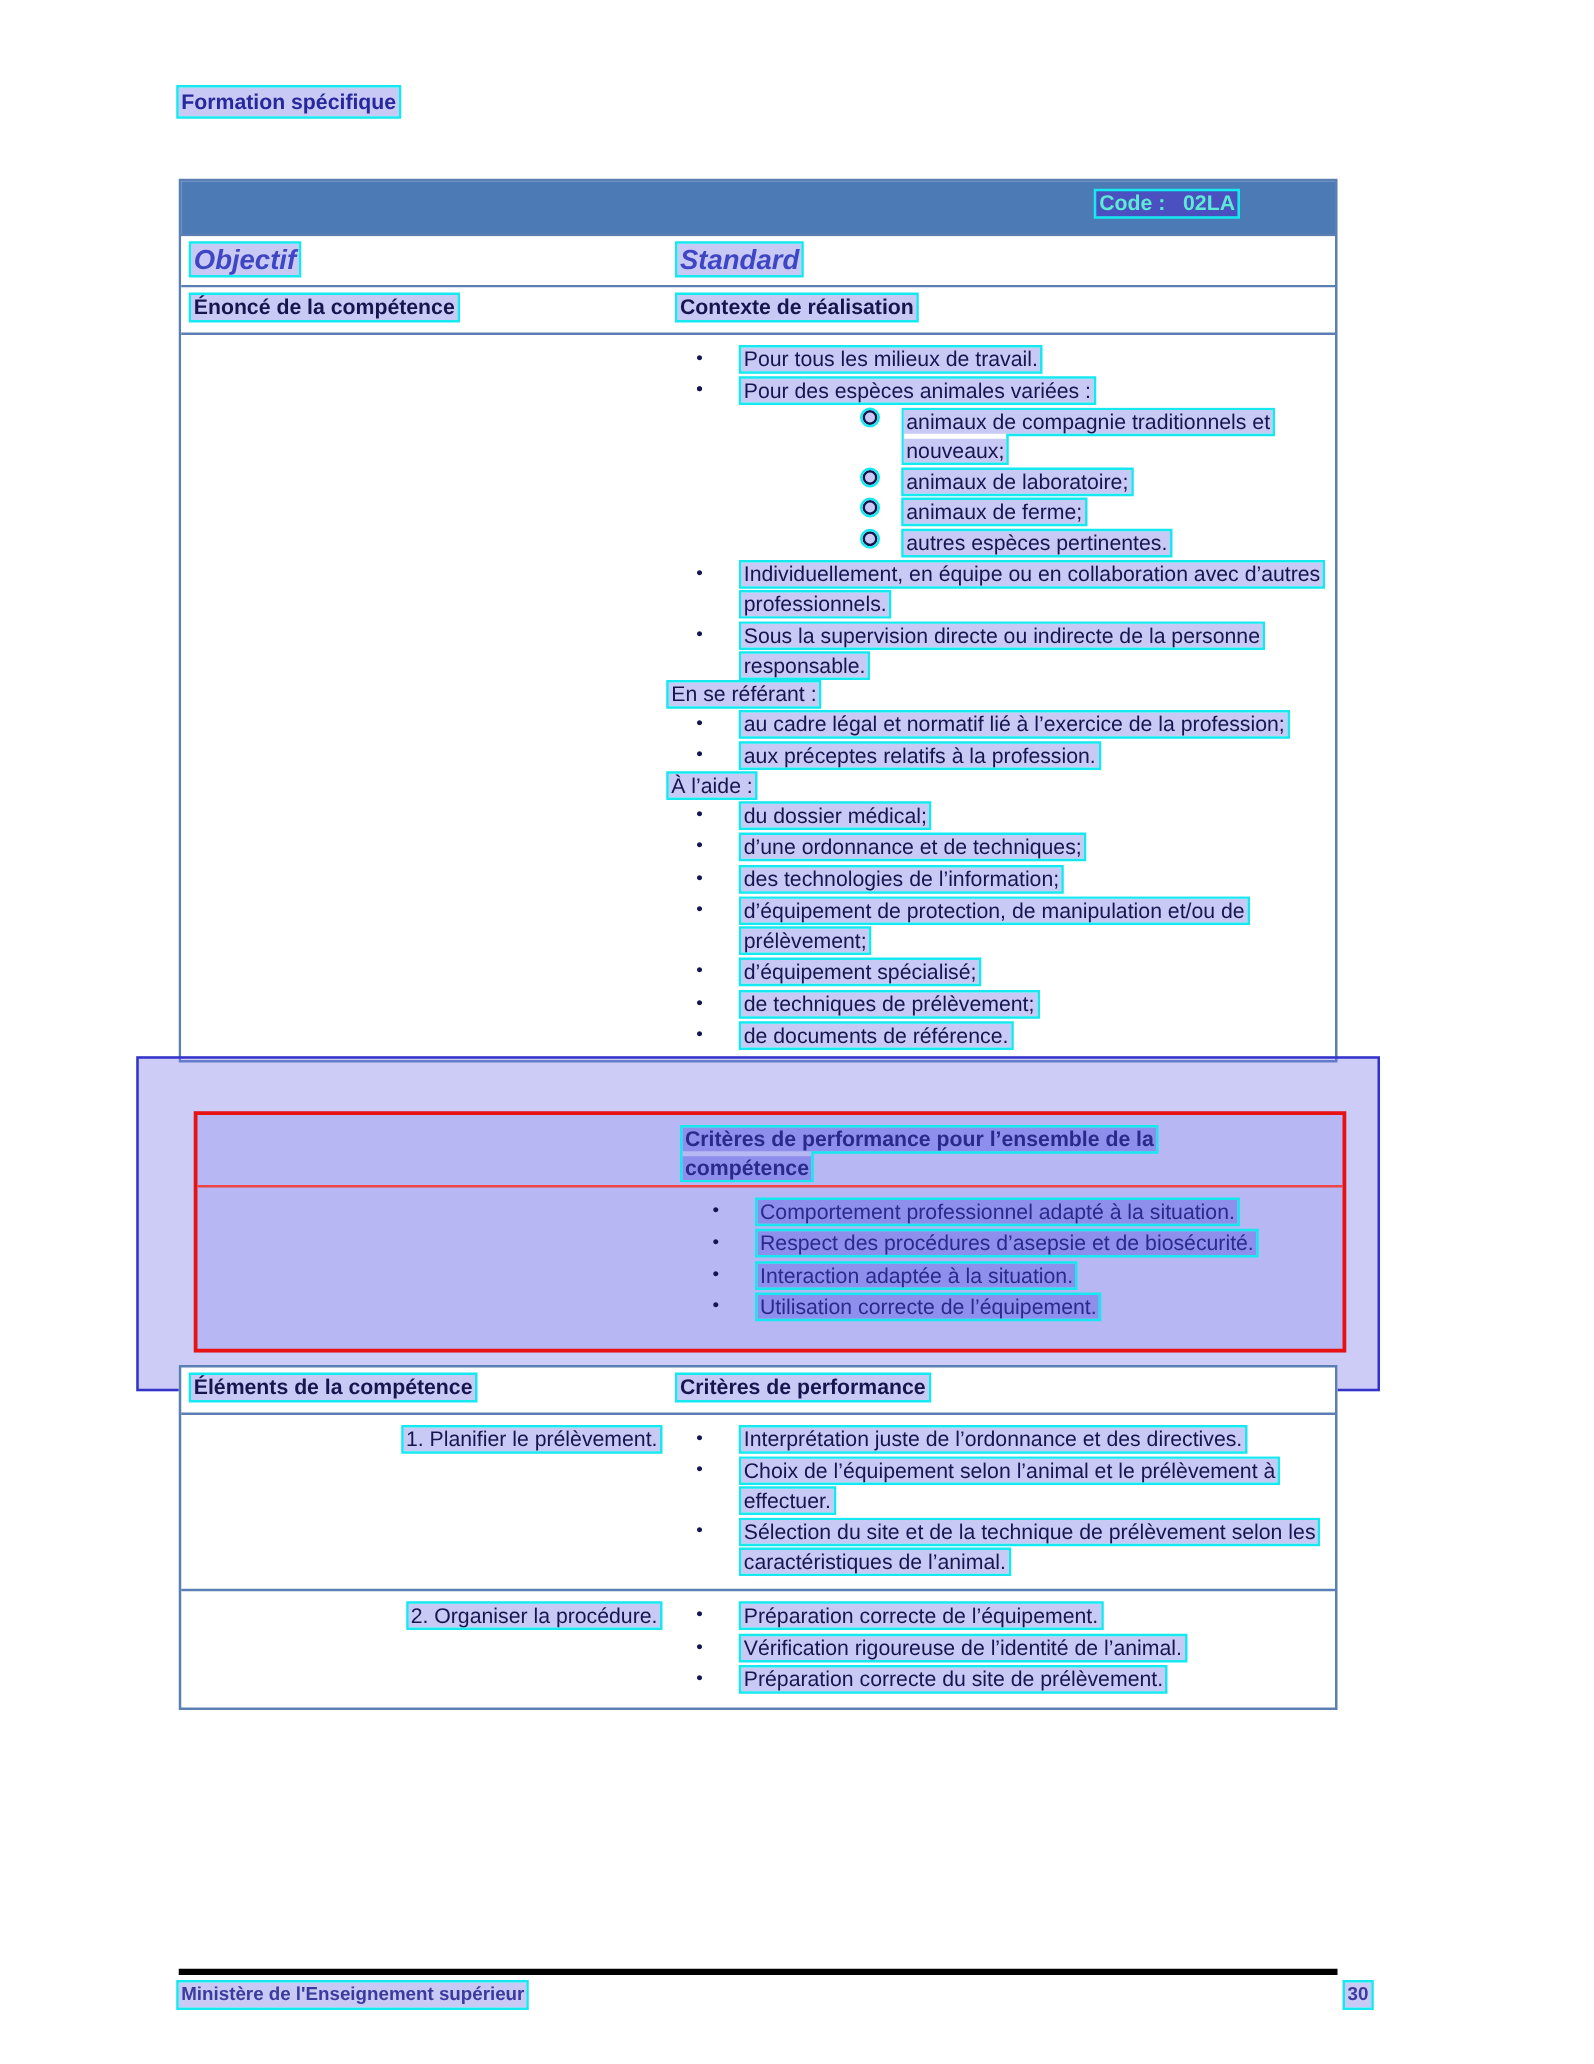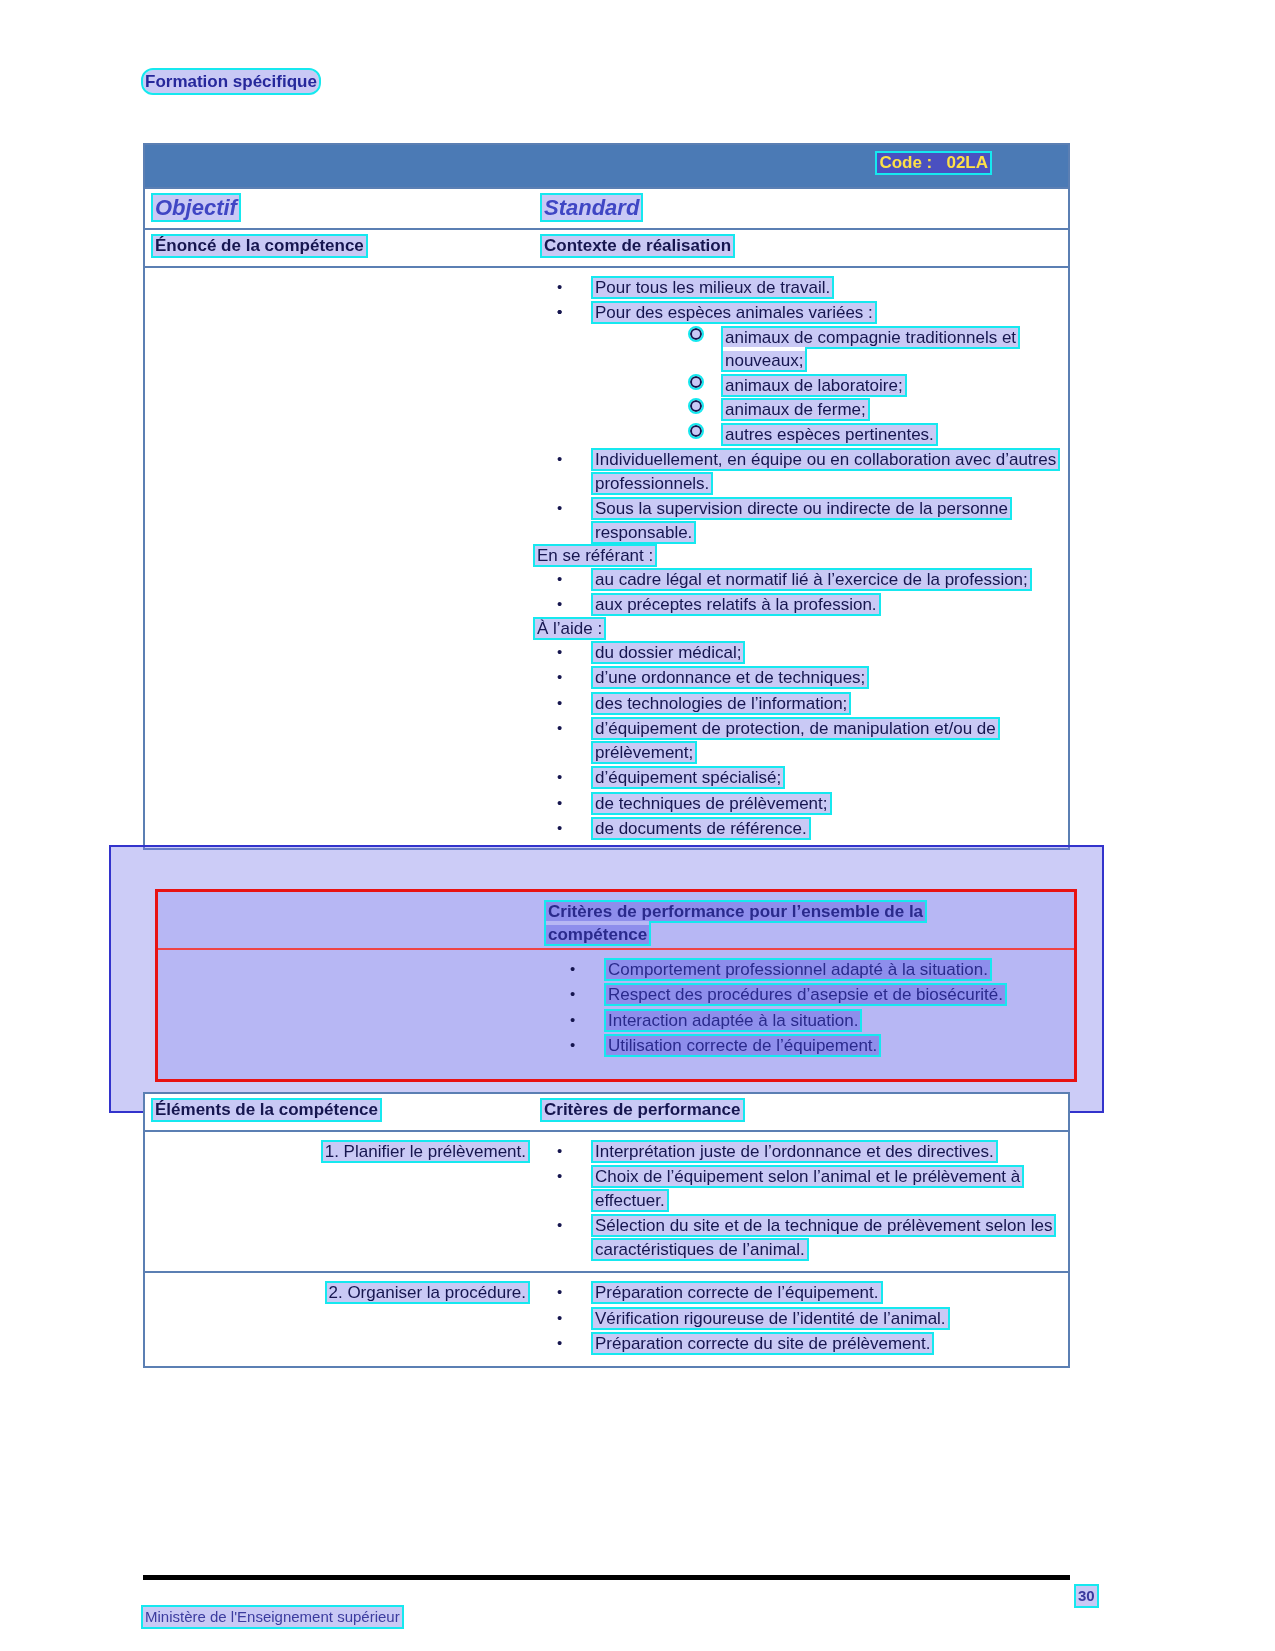--- a/index.html
+++ b/index.html
@@ -28,21 +28,20 @@
     position: absolute;
     left: 143px;
     top: 70px;
     font-size: 17px;
     font-weight: bold;
     color: #26289b;
     background: #c9c9f5;
     outline: 2px solid #16e8ef;
     padding: 1px 2px;
     line-height: 1.25;
-    border-radius: 10px;
   }
 
   
   .doc-table {
     position: absolute;
     left: 143px;
     top: 143px;
     width: 927px;
     border: 2px solid #5b7fb3;
     border-collapse: collapse;
@@ -54,21 +53,21 @@
     height: 42px;
     position: relative;
     border-bottom: 2px solid #5b7fb3;
   }
   .code-text {
     position: absolute;
     right: 78px;
     top: 8px;
     font-size: 17px;
     font-weight: bold;
-    color: #fde047;
+    color: #5eead4;
     background: #4a50c0;
     outline: 2px solid #16e8ef;
     padding: 0 2px;
     white-space: pre;
   }
 
   .objstd-band {
     height: 39px;
     background: #ffffff;
     position: relative;
@@ -335,27 +334,26 @@
     top: 1575px;
     width: 927px;
     height: 5px;
     background: #000000;
   }
   .footer-text {
     position: absolute;
     left: 143px;
     top: 1586px;
     font-size: 15px;
-    font-weight: normal;
+    font-weight: bold;
     color: #3b3b9e;
     background: #c9c9f5;
     outline: 2px solid #16e8ef;
     padding: 0 2px;
     line-height: 1.3;
-    margin-top: 21px;
   }
   .footer-page {
     position: absolute;
     left: 1076px;
     top: 1586px;
     font-size: 15px;
     font-weight: bold;
     color: #3b3b9e;
     background: #c9c9f5;
     outline: 2px solid #16e8ef;

